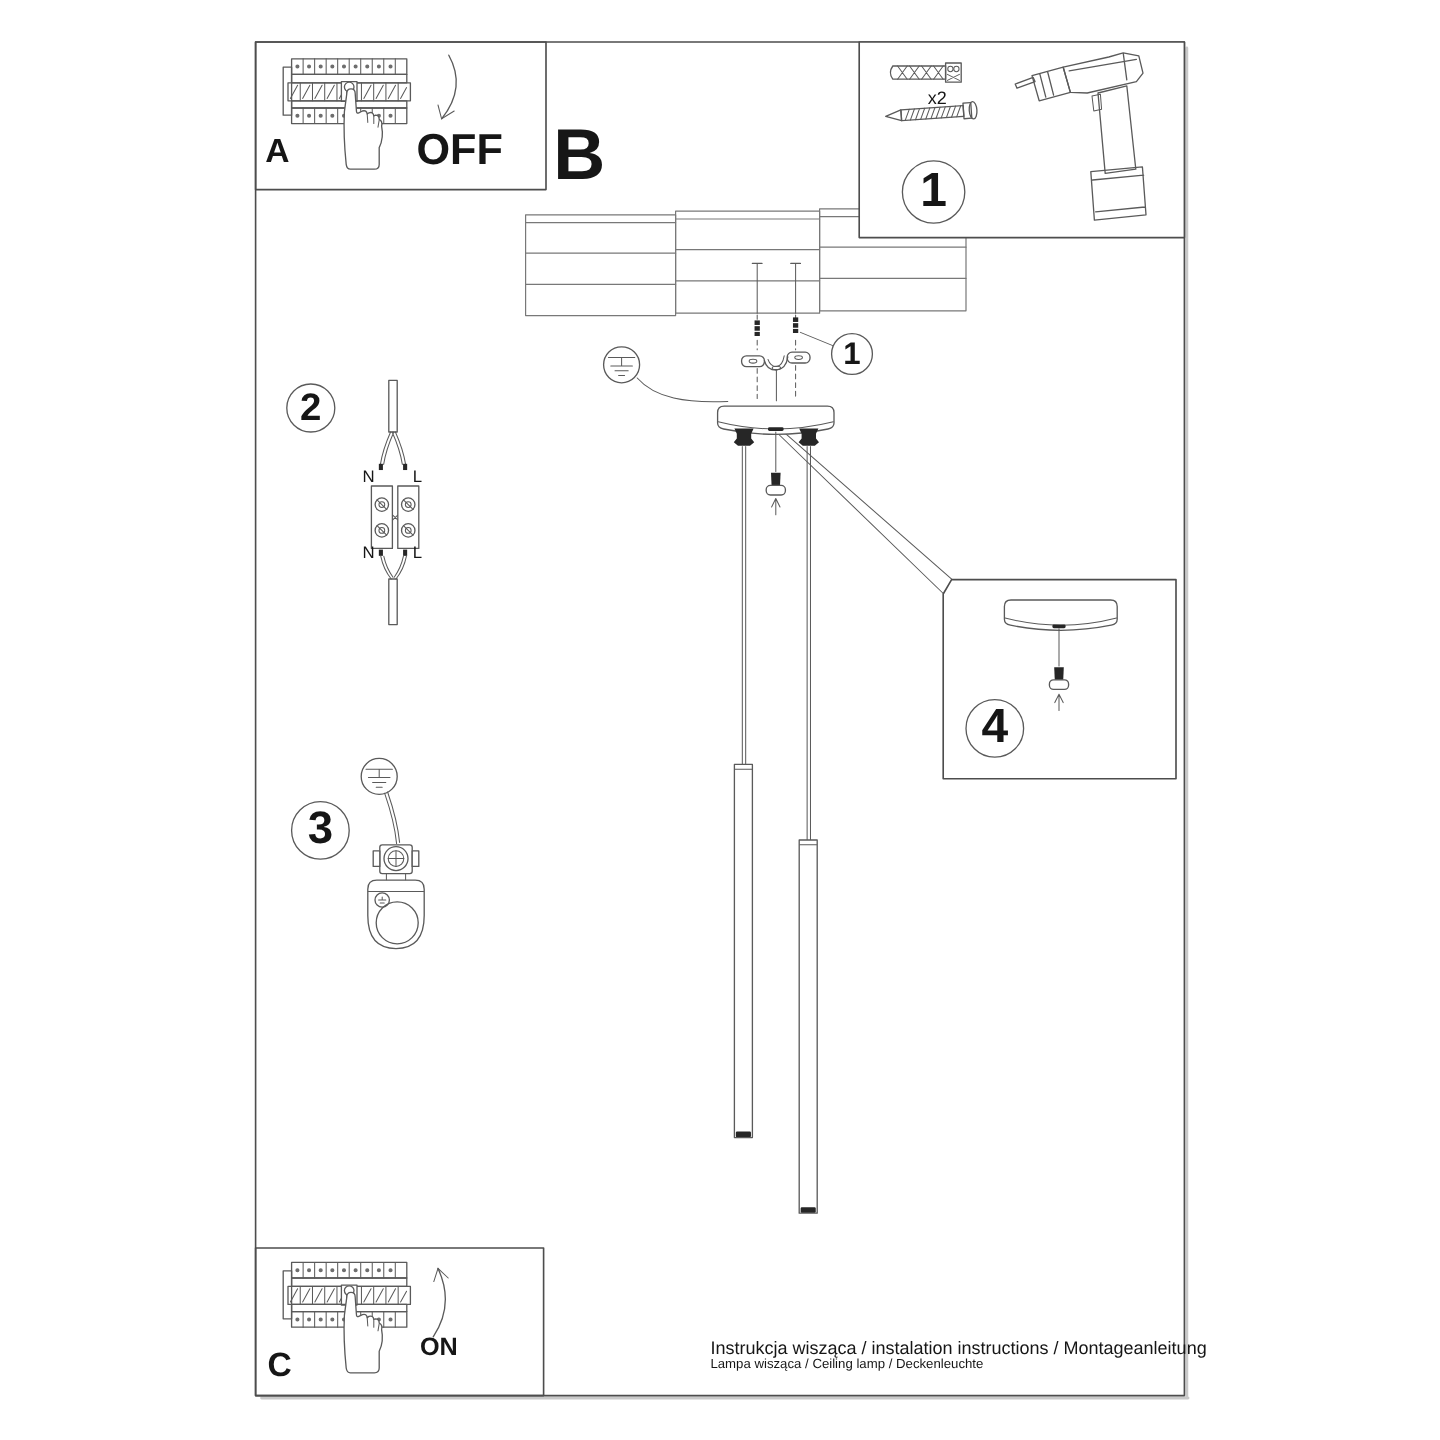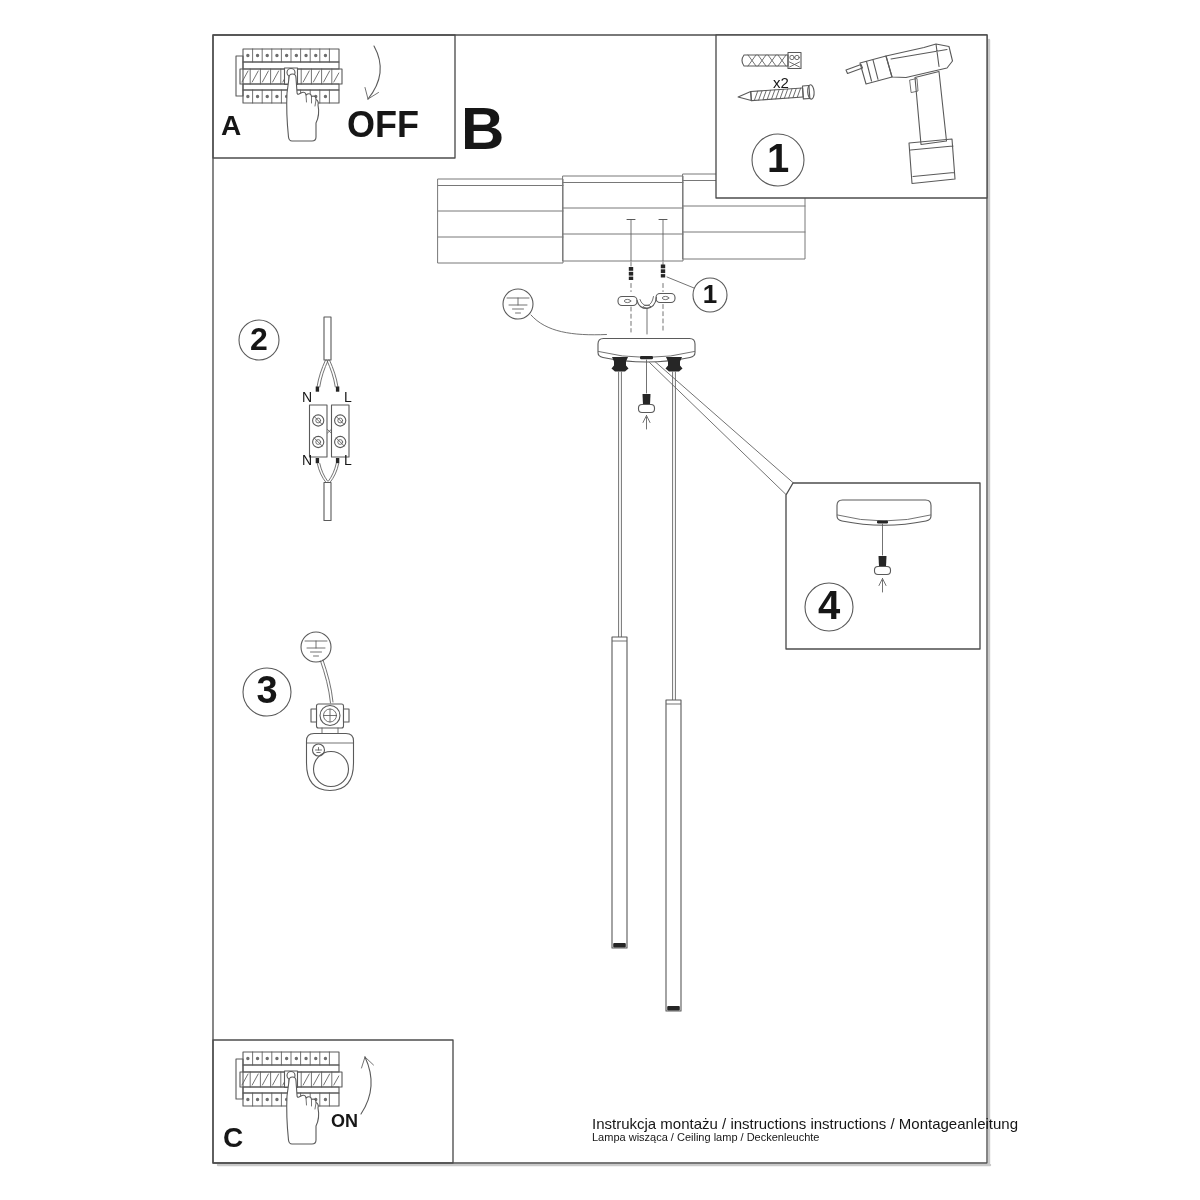--- a/index.html
+++ b/index.html
@@ -246,18 +246,18 @@
 <div class="txt bold badge" style="left:259px;top:340px;font-size:32px;">2</div>
 <div class="txt bold badge" style="left:267px;top:692px;font-size:38px;">3</div>
 <div class="txt bold badge" style="left:829px;top:607px;font-size:40px;">4</div>
 
 <div class="txt" style="left:302px;top:390px;font-size:14px;">N</div>
 <div class="txt" style="left:344px;top:390px;font-size:14px;">L</div>
 <div class="txt" style="left:302px;top:453px;font-size:14px;">N</div>
 <div class="txt" style="left:344px;top:453px;font-size:14px;">L</div>
 
 <div class="txt bold" style="left:223px;top:1124px;font-size:28px;">C</div>
-<div class="txt bold" style="left:331px;top:1112px;font-size:18px;text-align:right;">ON</div>
-
-<div class="txt" style="left:592px;top:1116px;font-size:15px;">Instrukcja montażu / instructions instructions / Montageanleitung</div>
+<div class="txt bold" style="left:350px;top:1112px;font-size:21px;text-align:right;">ON</div>
+
+<div class="txt" style="left:592px;top:1116px;font-size:15px;">Instrukcja wisząca / instalation instructions / Montageanleitung</div>
 <div class="txt" style="left:592px;top:1132px;font-size:11px;">Lampa wisząca / Ceiling lamp / Deckenleuchte</div>
 
 </div>
 
 </body></html>

